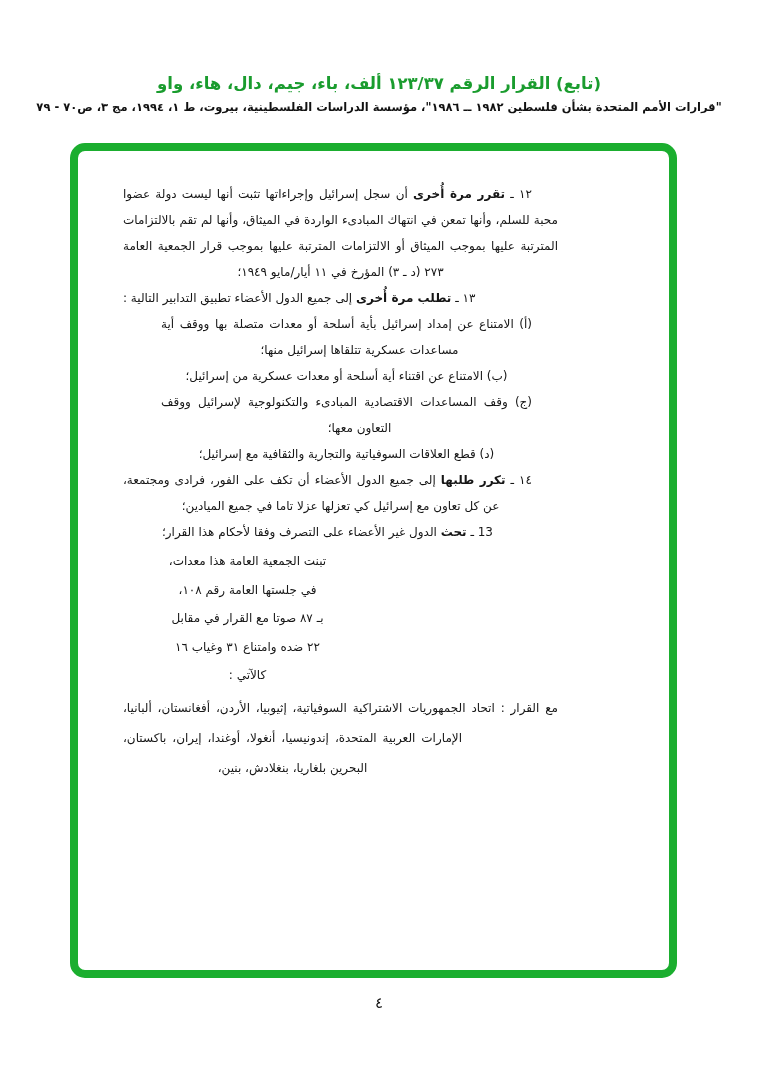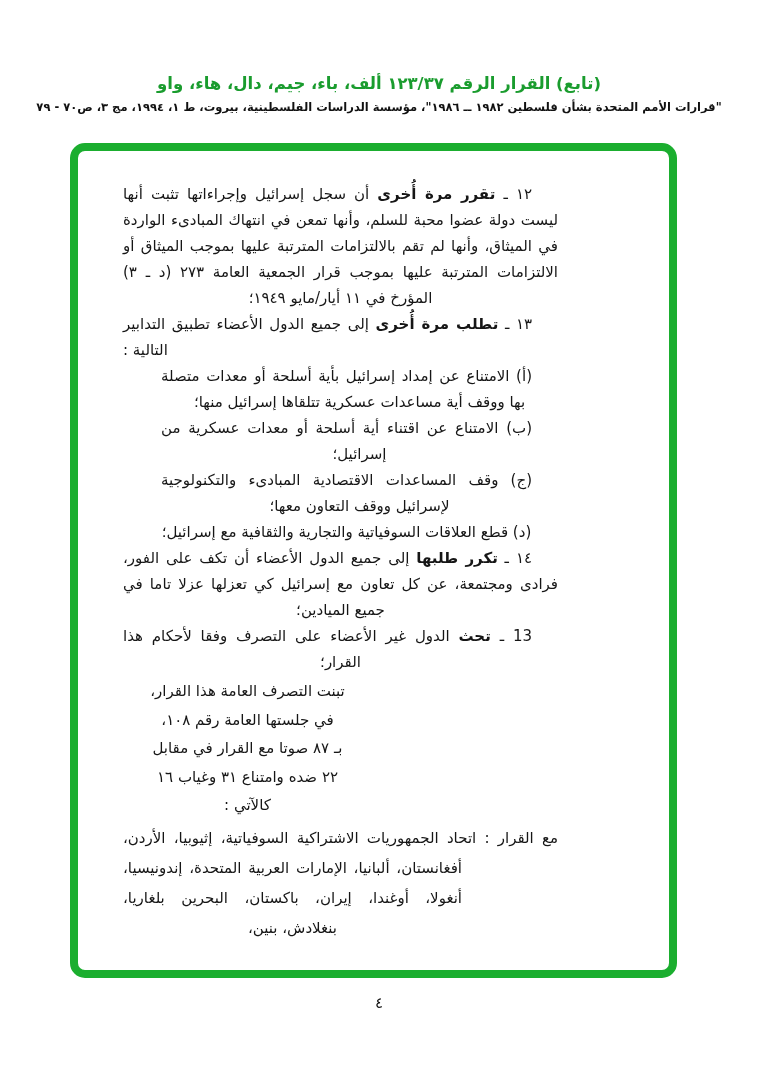--- a/index.html
+++ b/index.html
@@ -9,21 +9,21 @@
   }
   .header{position:absolute;top:74px;left:0;width:758px;text-align:center;direction:rtl;}
   .header-title{font-size:16.5px;font-weight:bold;color:#1a9c2e;letter-spacing:0.2px;}
   .header-source{font-size:11.5px;font-weight:bold;color:#111;margin-top:7px;}
   .doc-frame{
     position:absolute;left:70px;top:143px;width:607px;height:835px;
     border:8px solid #1bae2f;border-radius:15px;box-sizing:border-box;background:#fff;
   }
   .doc-content{
     position:absolute;left:78px;top:151px;width:591px;box-sizing:border-box;
-    padding:30px 111px 0 45px;direction:rtl;font-size:15px;line-height:26px;
+    padding:30px 111px 0 45px;direction:rtl;font-size:12px;line-height:26px;
     text-align:justify;color:#161616;
   }
   p.clause{margin:0;text-indent:26px;text-align-last:center;}
   p.clause .lead{font-weight:bold;}
   p.subclause{margin:0;text-indent:26px;padding-left:38px;text-align-last:center;}
   p.tail-left{text-align-last:left;}
   .adoption{
     width:205px;margin:2px 208px 0 0;text-align:center;line-height:28.5px;
   }
   .adoption div{white-space:nowrap;}
@@ -57,21 +57,21 @@
   <p class="subclause">(ب) الامتناع عن اقتناء أية أسلحة أو معدات عسكرية من إسرائيل؛</p>
   <p class="subclause">(ج) وقف المساعدات الاقتصادية المبادىء والتكنولوجية لإسرائيل ووقف التعاون معها؛</p>
   <p class="subclause">(د) قطع العلاقات السوفياتية والتجارية والثقافية مع إسرائيل؛</p>
 
   <p class="clause"><span>١٤ ـ </span><span class="lead">تكرر طلبها</span><span> إلى جميع الدول الأعضاء أن تكف على الفور، فرادى ومجتمعة، عن كل تعاون مع إسرائيل كي تعزلها عزلا تاما في جميع الميادين؛</span></p>
 
   <p class="clause"><span>13 ـ </span><span class="lead">تحث</span><span> الدول غير الأعضاء على التصرف وفقا لأحكام هذا القرار؛</span></p>
 
 
   <div class="adoption">
-    <div>تبنت التصرف العامة هذا القرار،</div>
+    <div>تبنت الجمعية العامة هذا معدات،</div>
     <div>في جلستها العامة رقم ١٠٨،</div>
     <div>بـ ٨٧ صوتا مع القرار في مقابل</div>
     <div>٢٢ ضده وامتناع ٣١ وغياب ١٦</div>
     <div>كالآتي :</div>
   </div>
 
   <p class="vote-block"><span class="vote-label">مع القرار : </span><span>اتحاد الجمهوريات الاشتراكية السوفياتية، إثيوبيا، الأردن، أفغانستان، ألبانيا، الإمارات العربية المتحدة، إندونيسيا، أنغولا، أوغندا، إيران، باكستان، البحرين بلغاريا، بنغلادش، بنين،</span></p>
 
 </div>
 

